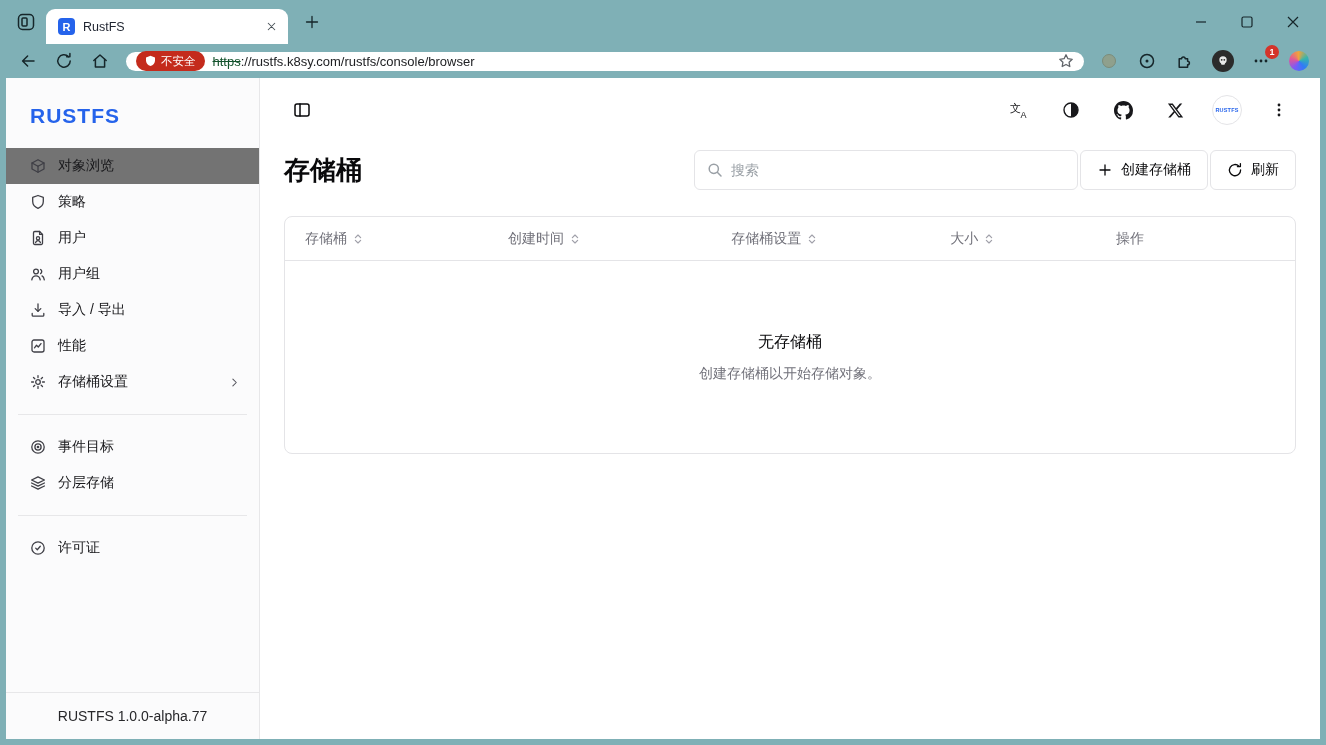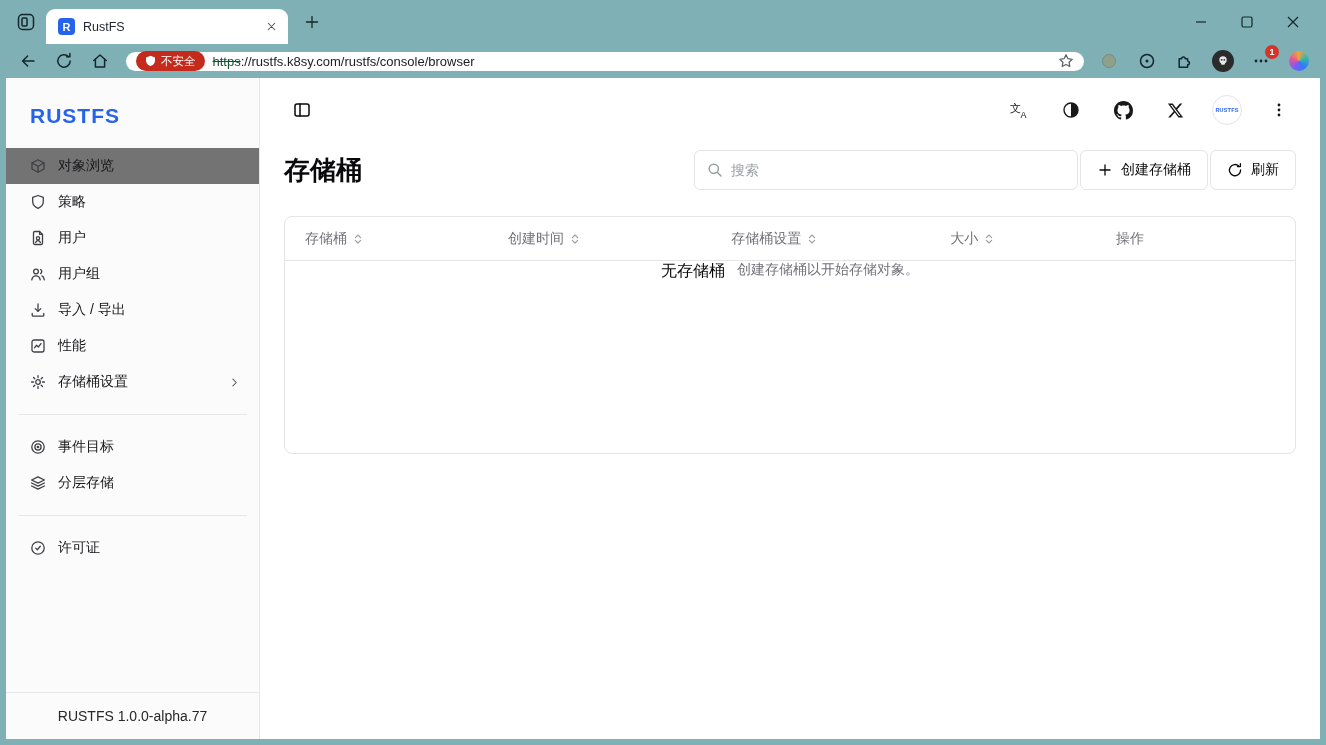--- a/index.html
+++ b/index.html
@@ -67,21 +67,21 @@
   .search input::placeholder{color:#9aa0a6}
   .search-ic{color:#9aa0a6;display:flex}
   .btn{height:40px;border:1px solid #e4e4e7;background:#fff;border-radius:6px;display:flex;align-items:center;gap:8px;padding:0 16px;font-size:14px;color:#09090b;font-family:inherit;cursor:pointer}
   .bic{display:flex;color:#09090b}
 
   .table-wrap{border:1px solid #e4e4e7;border-radius:8px;overflow:hidden}
   .thead{display:flex;height:44px;align-items:center;border-bottom:1px solid #e4e4e7;color:#71717a;font-size:14px}
   .th{display:flex;align-items:center;gap:5px;padding-left:20px}
   .sort{display:flex;color:#a1a1aa}
   .c1{width:20.1%}.c2{width:22.1%}.c3{width:21.7%}.c4{width:16.4%}.c5{width:19.7%}
-  .tbody-empty{height:192px;display:flex;flex-direction:row;justify-content:center;gap:12px}
+  .tbody-empty{height:192px;display:flex;flex-direction:column;align-items:center;justify-content:center;gap:12px}
   .empty-title{font-size:16px;color:#09090b}
   .empty-sub{font-size:14px;color:#71717a}
 </style>
 </head>
 <body>
 
 <div class="tabstrip">
   <span class="ts-icon">
     <svg class="i18" viewBox="0 0 18 18">
         <rect x="1.5" y="1.5" width="15" height="15" rx="4"></rect>

